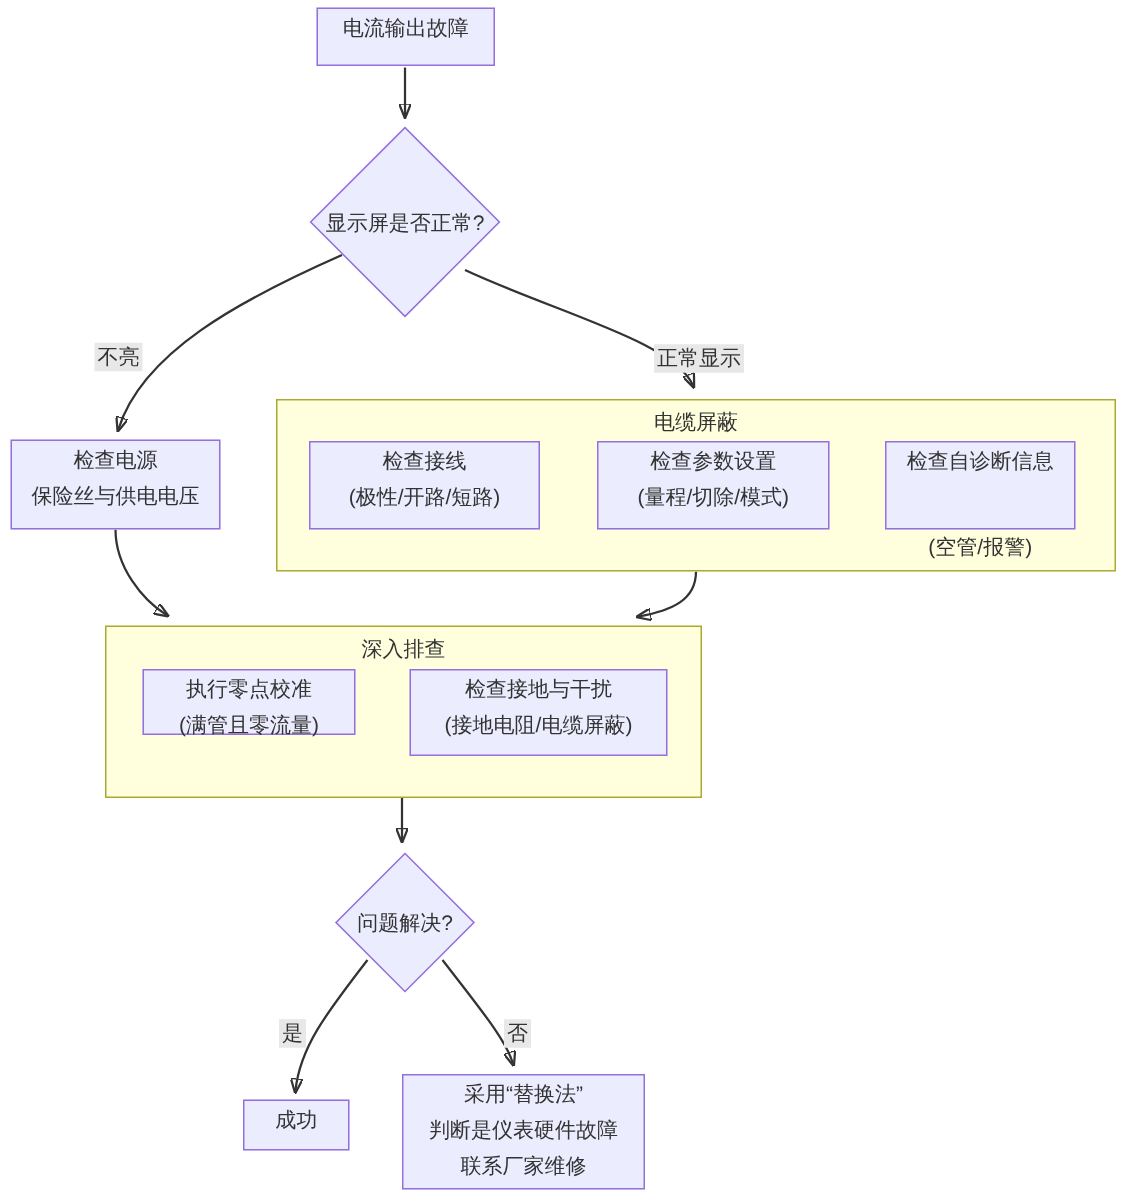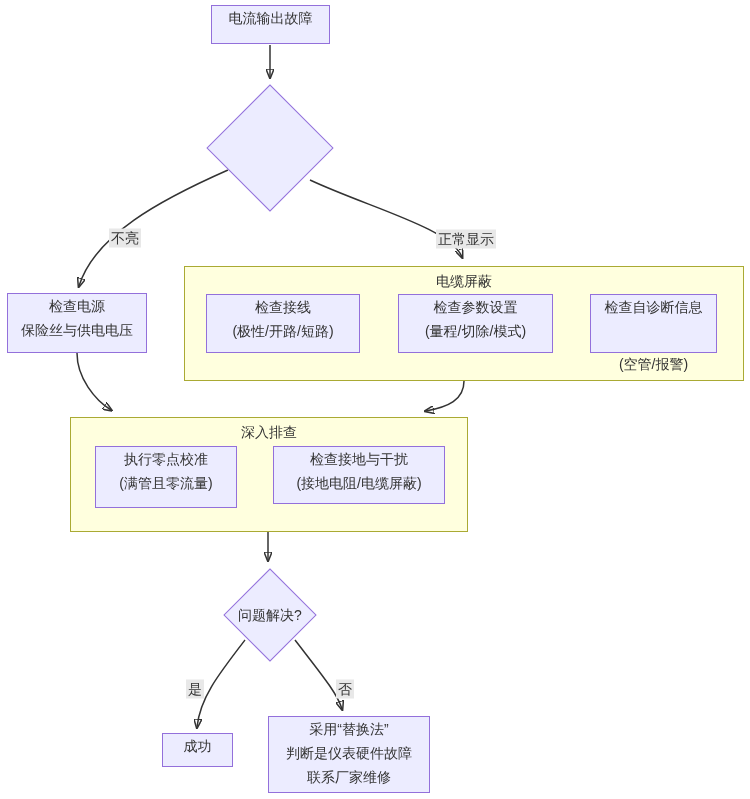--- a/index.html
+++ b/index.html
@@ -89,20 +89,23 @@
 
   <div class="subgraph" style="left:70px;top:417px;width:398px;height:115px;">
     <div class="subgraph-title">深入排查</div>
   </div>
 
   <div class="node" style="left:211px;top:5px;width:119px;height:39px;">
     <span>电流输出故障</span>
   </div>
 
   <div class="diamond" style="left:225px;top:103px;width:90px;height:90px;"></div>
+  <div class="diamond-label" style="left:200px;top:128px;width:140px;height:40px;">
+    <span>显示屏是否正常?</span>
+  </div>
 
   <div class="node" style="left:7px;top:293px;width:140px;height:60px;">
     <span>检查电源</span>
     <span>保险丝与供电电压</span>
   </div>
 
   <div class="node" style="left:398px;top:294px;width:155px;height:59px;">
     <span>检查参数设置</span>
     <span>(量程/切除/模式)</span>
   </div>
@@ -110,21 +113,21 @@
   <div class="node" style="left:206px;top:294px;width:154px;height:59px;">
     <span>检查接线</span>
     <span>(极性/开路/短路)</span>
   </div>
 
   <div class="node" style="left:590px;top:294px;width:127px;height:59px;gap:33px;">
     <span>检查自诊断信息</span>
     <span>(空管/报警)</span>
   </div>
 
-  <div class="node" style="left:95px;top:446px;width:142px;height:62px;">
+  <div class="node" style="left:95px;top:446px;width:142px;height:44px;">
     <span>执行零点校准</span>
     <span>(满管且零流量)</span>
   </div>
 
   <div class="node" style="left:273px;top:446px;width:172px;height:58px;">
     <span>检查接地与干扰</span>
     <span>(接地电阻/电缆屏蔽)</span>
   </div>
 
   <div class="diamond" style="left:237px;top:582px;width:66px;height:66px;"></div>
@@ -135,18 +138,18 @@
   <div class="node" style="left:162px;top:733px;width:71px;height:34px;">
     <span>成功</span>
   </div>
 
   <div class="node" style="left:268px;top:716px;width:162px;height:77px;">
     <span>采用“替换法”</span>
     <span>判断是仪表硬件故障</span>
     <span>联系厂家维修</span>
   </div>
 
-  <div class="edge-label" style="left:79px;top:238px;margin-left:46px;">不亮</div>
+  <div class="edge-label" style="left:79px;top:238px;">不亮</div>
   <div class="edge-label" style="left:466px;top:239px;">正常显示</div>
   <div class="edge-label" style="left:195px;top:689px;">是</div>
   <div class="edge-label" style="left:345px;top:689px;">否</div>
 
 </div>
 
 </body></html>

